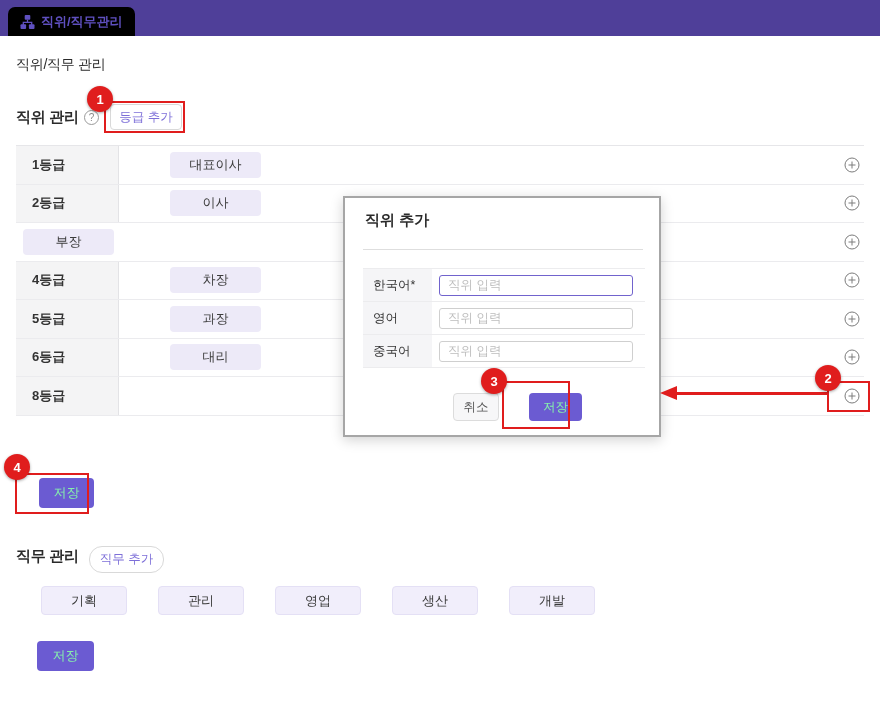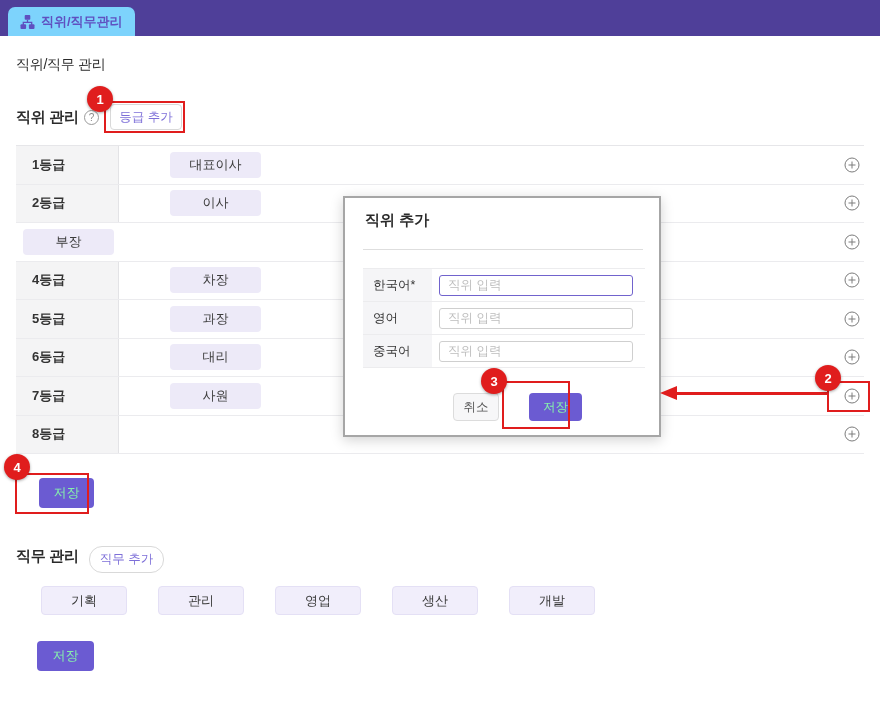--- a/index.html
+++ b/index.html
@@ -9,21 +9,21 @@
     --tabtext:#5f50c0;
     --outline-purple:#7d6fd8;
   }
   *{box-sizing:border-box;}
   html,body{margin:0;padding:0;background:#fff;}
   body{font-family:"Liberation Sans",sans-serif;color:#2a2a2a;}
   .screen{position:relative;width:880px;height:704px;background:#fff;overflow:hidden;}
 
   
   .header{position:absolute;left:0;top:0;width:880px;height:36px;background:var(--header);}
-  .tab{position:absolute;left:8px;top:7px;height:29px;min-width:122px;background:#7dd3fc;
+  .tab{position:absolute;left:8px;top:7px;height:29px;min-width:122px;background:#000000;
        border-radius:7px 7px 0 0;display:flex;align-items:center;gap:6px;padding:0 12px;
        color:var(--tabtext);font-size:13px;font-weight:bold;cursor:pointer;justify-content:flex-end;}
   .tab svg{flex:0 0 auto;}
 
   
   .page-title{position:absolute;left:16px;top:56px;font-size:14px;font-weight:normal;letter-spacing:-0.3px;}
   .sec-title{position:absolute;font-size:15px;font-weight:bold;letter-spacing:-0.3px;}
   #sec1-title{left:16px;top:108px;}
   #sec2-title{left:16px;top:547px;}
   .help{position:absolute;left:84px;top:110px;width:15px;height:15px;border:1px solid #9a9a9a;
@@ -167,30 +167,20 @@
       <div class="rank-cell">6등급</div>
       <div class="chip">대리</div>
       <span class="row-add">
           <svg width="16" height="16" viewBox="0 0 16 16">
             <circle cx="8" cy="8" r="7" fill="none" stroke="currentColor"></circle>
             <path d="M8 4.5v7M4.5 8h7" stroke="currentColor" fill="none"></path>
           </svg>
         </span>
     </div>
     <div class="rank-row">
-      <div class="rank-cell">7등급</div>
-      <div class="chip">사원</div>
-      <span class="row-add">
-          <svg width="16" height="16" viewBox="0 0 16 16">
-            <circle cx="8" cy="8" r="7" fill="none" stroke="currentColor"></circle>
-            <path d="M8 4.5v7M4.5 8h7" stroke="currentColor" fill="none"></path>
-          </svg>
-        </span>
-    </div>
-    <div class="rank-row">
       <div class="rank-cell">8등급</div>
 
       <span class="row-add">
           <svg width="16" height="16" viewBox="0 0 16 16">
             <circle cx="8" cy="8" r="7" fill="none" stroke="currentColor"></circle>
             <path d="M8 4.5v7M4.5 8h7" stroke="currentColor" fill="none"></path>
           </svg>
         </span>
     </div>
   </div>

